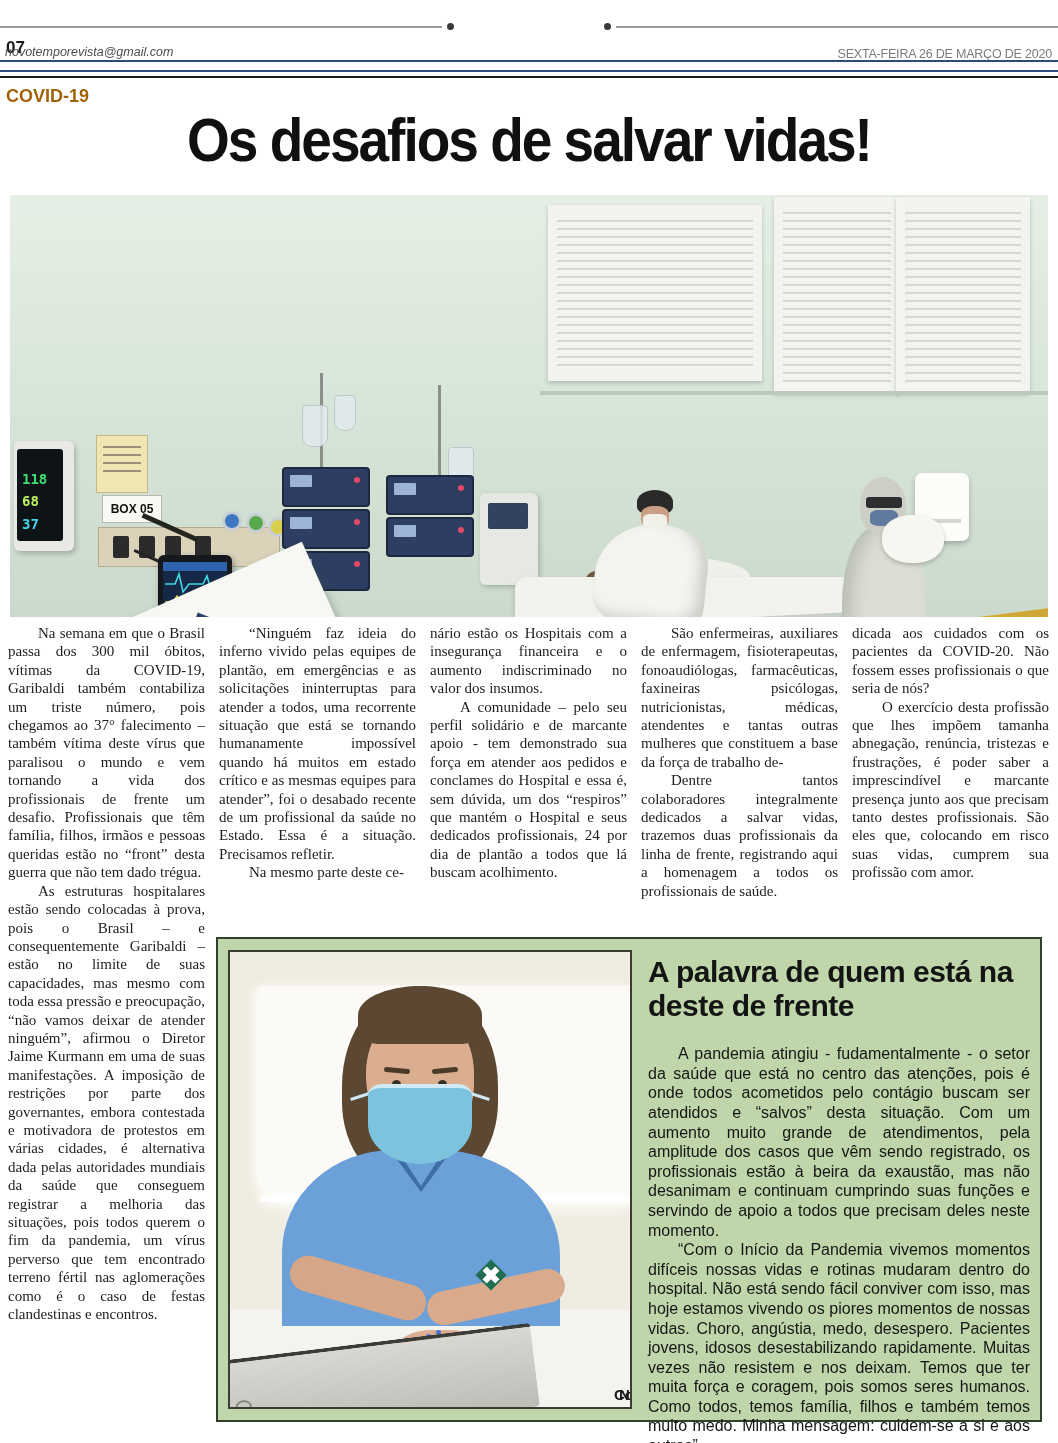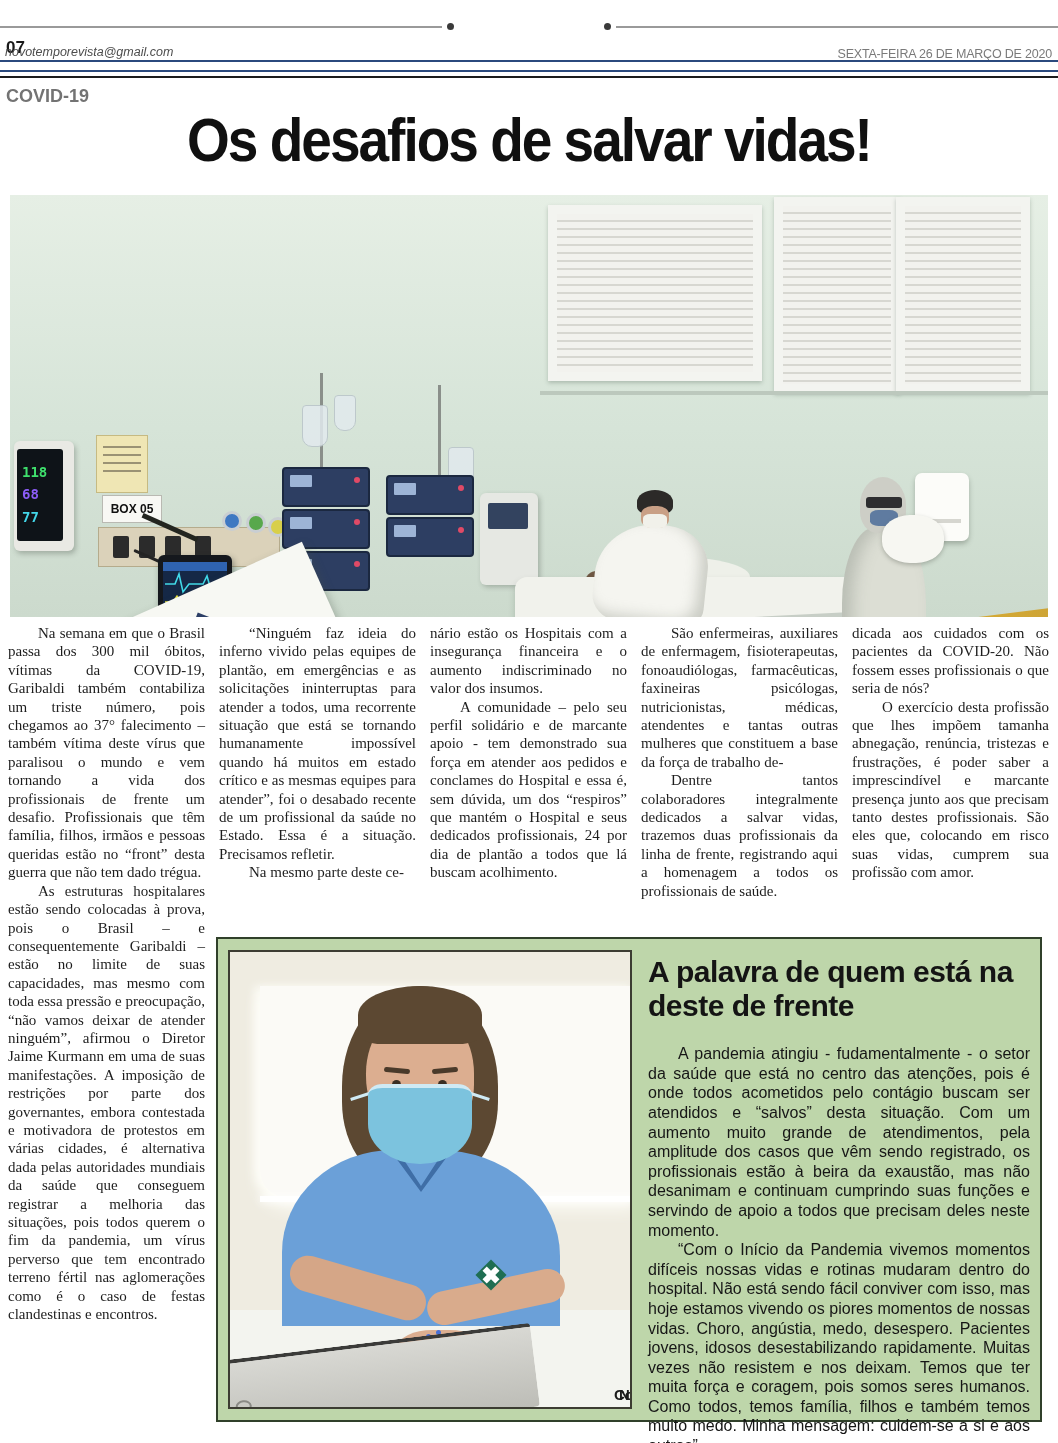--- a/index.html
+++ b/index.html
@@ -19,21 +19,21 @@
   .page-num{position:absolute;top:38px;left:6px;font-family:"Liberation Sans",sans-serif;
             font-weight:bold;font-size:17px;color:#1a1a1a;}
   .email{position:absolute;top:45px;left:5px;width:100%;font-style:italic;
          font-family:"Liberation Sans",sans-serif;font-size:12.5px;color:#4d4d4d;}
   .date{position:absolute;top:47px;right:6px;font-family:"Liberation Sans",sans-serif;
         font-size:12.5px;color:#7a7a7a;letter-spacing:-0.2px;}
   .rule-double{position:absolute;top:60px;left:0;width:100%;height:8px;
                border-top:2px solid #2b4a7e;border-bottom:2px solid #2b4a7e;}
   .rule-black{position:absolute;top:76px;left:0;width:100%;height:2px;background:#1c1c1c;}
   .kicker{position:absolute;top:86px;left:6px;font-family:"Liberation Sans",sans-serif;
-          font-weight:bold;font-size:18px;color:#737373;}
+          font-weight:bold;font-size:18px;color:#a16207;}
   .headline{position:absolute;top:104px;left:0;width:100%;margin:0;text-align:center;
             font-family:"Liberation Sans",sans-serif;font-weight:bold;font-size:55px;
             letter-spacing:-2px;color:#101010;transform:scaleY(1.12);transform-origin:top center;}
 
   
   .icu{position:absolute;left:10px;top:195px;width:1038px;height:422px;overflow:hidden;
        background:linear-gradient(180deg,#e6efe5 0%,#d6e4d8 55%,#ccdacd 100%);}
   .icu *{position:absolute;}
   .icu-floor{left:560px;top:400px;width:478px;height:222px;
              background:linear-gradient(100deg,#cfa93f,#dfb02e 60%,#caa238);
@@ -53,23 +53,23 @@
             font-family:"Liberation Sans",sans-serif;font-weight:bold;font-size:12px;color:#111;
             display:flex;align-items:center;justify-content:center;}
   .wall-panel{left:88px;top:332px;width:180px;height:38px;background:#dbd2ba;border:1px solid #b5ab8c;}
   .wall-panel i{top:8px;width:16px;height:22px;background:#2b2b2b;border-radius:2px;}
   .cable{background:#242424;height:3px;border-radius:2px;}
   .valve{width:14px;height:14px;border-radius:50%;border:3px solid #c9ced2;}
   .monitor-left{left:4px;top:246px;width:60px;height:110px;background:#e9e9e4;border-radius:6px;
                 box-shadow:2px 3px 5px rgba(60,70,60,.3);}
   .monitor-left .scr{left:3px;top:8px;width:46px;height:92px;background:#0e1318;border-radius:3px;
                      font-family:"DejaVu Sans Mono",monospace;font-weight:bold;font-size:14px;
-                     line-height:1.6;padding:12px 0 0 5px;box-sizing:border-box;}
+                     line-height:1.6;padding:19px 0 0 5px;box-sizing:border-box;}
   .monitor-left .v1{color:#3fe06d;display:block;position:static;}
-  .monitor-left .v2{color:#8b5cf6;display:block;position:static;}
+  .monitor-left .v2{color:#bef264;display:block;position:static;}
   .monitor-left .v3{color:#43d6e8;display:block;position:static;}
   .screen-center{left:148px;top:360px;width:74px;height:84px;background:#15181d;border-radius:6px;
                  box-shadow:2px 3px 6px rgba(40,50,45,.45);}
   .screen-center .inner{left:5px;top:7px;width:64px;height:70px;background:#152846;border-radius:2px;}
   .screen-center .bar{left:5px;top:7px;width:64px;height:9px;background:#2f63b0;}
   .arm{left:130px;top:330px;width:60px;height:5px;background:#23251f;transform:rotate(24deg);}
   .pump{background:#2d3e62;border:2px solid #1b2840;border-radius:4px;width:84px;height:36px;}
   .pump b{position:absolute;left:6px;top:6px;width:22px;height:12px;background:#9db4d6;border-radius:1px;}
   .pump s{position:absolute;right:8px;top:8px;width:6px;height:6px;border-radius:50%;background:#e04a66;}
   .pole{width:3px;background:#8a8f8a;}
@@ -198,21 +198,21 @@
     <div class="cable" style="left:120px;top:372px;width:90px;transform:rotate(24deg);"></div>
     <div class="cable" style="left:160px;top:380px;width:110px;transform:rotate(-12deg);"></div>
     <div class="valve" style="left:212px;top:316px;background:#3f78c2;"></div>
     <div class="valve" style="left:236px;top:318px;background:#58a84c;"></div>
     <div class="valve" style="left:258px;top:322px;background:#d8cf4a;"></div>
 
     <div class="monitor-left">
       <div class="scr">
         <span class="v1">118</span>
         <span class="v2">68</span>
-        <span class="v3">77</span>
+        <span class="v3">37</span>
       </div>
     </div>
 
     <div class="arm"></div>
     <div class="screen-center">
       <div class="inner">
         <svg width="64" height="70" viewBox="0 0 64 70">
           <polyline points="2,22 12,22 16,12 20,30 26,22 40,22 44,14 48,28 62,22" fill="none" stroke="#41d9e8" stroke-width="1.6"></polyline>
           <polyline points="2,40 10,40 14,34 20,44 30,40 42,40 46,34 52,44 62,40" fill="none" stroke="#e8e23c" stroke-width="1.4"></polyline>
           <polyline points="2,56 14,56 18,50 24,60 34,56 46,56 50,50 56,60 62,56" fill="none" stroke="#53e06a" stroke-width="1.4"></polyline>

